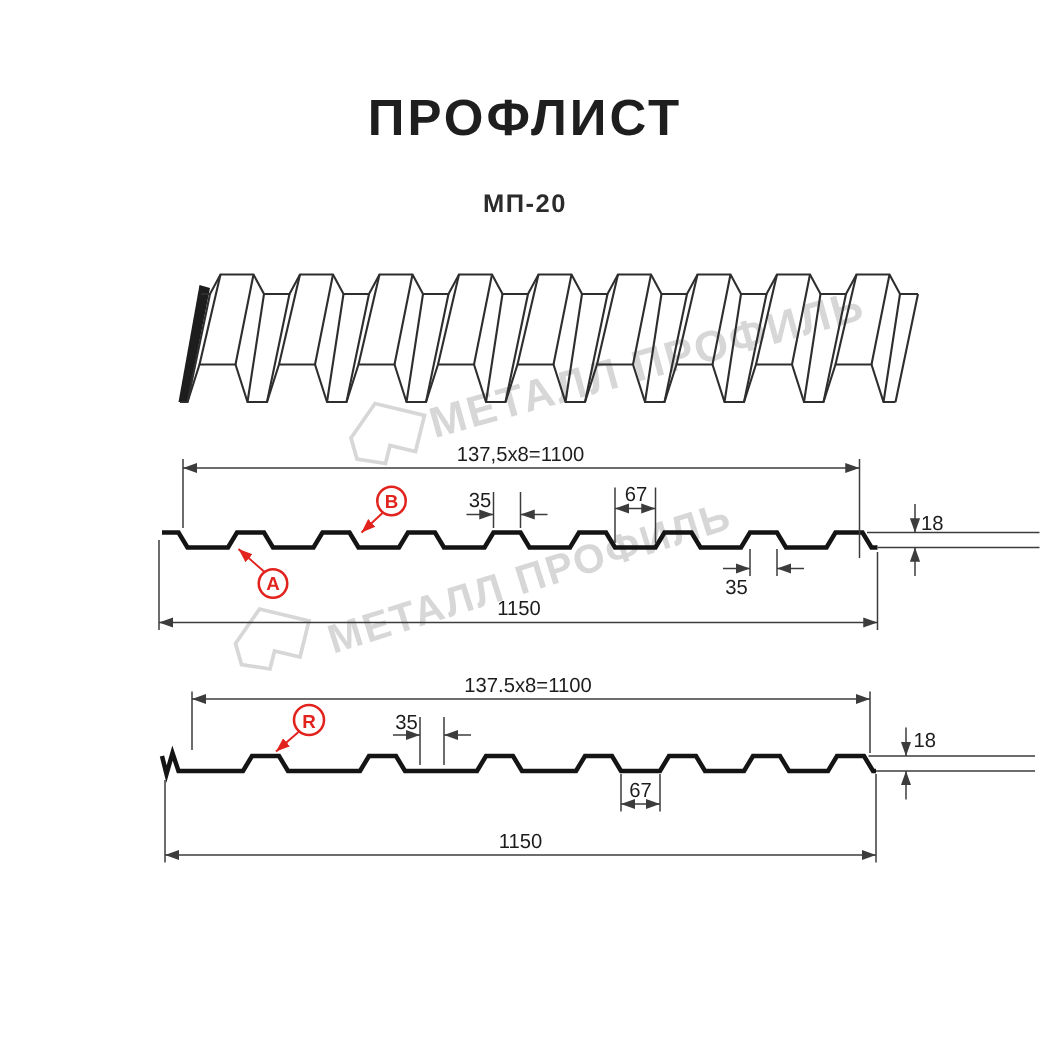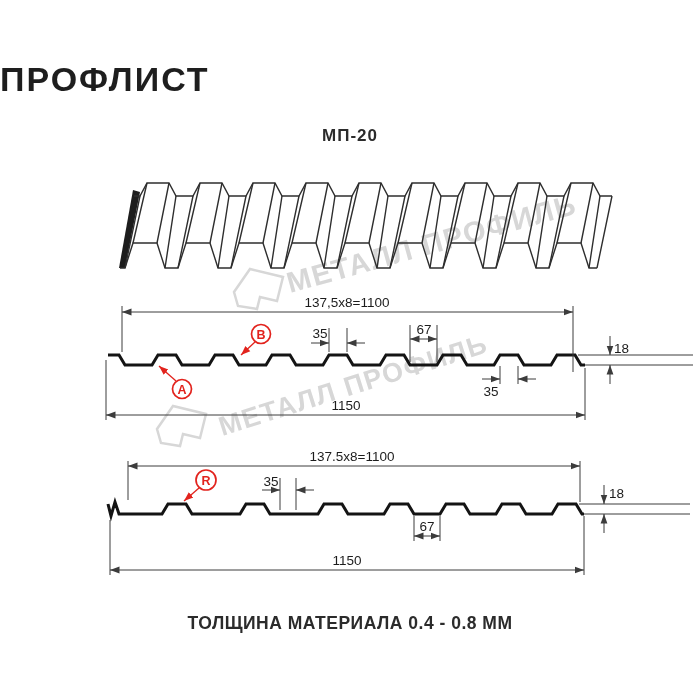--- a/index.html
+++ b/index.html
@@ -1,18 +1,18 @@
 <!DOCTYPE html>
 <html><head>
 <meta charset="utf-8">
 <style>
   html,body{margin:0;padding:0;background:#ffffff;}
   .canvas{position:relative;width:700px;height:700px;background:#ffffff;overflow:hidden;
           font-family:"Liberation Sans",sans-serif;}
-  .title{position:absolute;left:0;right:0;top:60px;text-align:left;
+  .title{position:absolute;left:0;right:0;top:60px;text-align:center;
          font-size:34px;font-weight:800;letter-spacing:2px;color:#1e1e1e;}
   .subtitle{position:absolute;left:0;right:0;top:101px;text-align:center;
          font-size:17px;font-weight:700;letter-spacing:1px;color:#2b2b2b;margin-top:25px;}
   .footer{position:absolute;left:0;right:0;top:613px;text-align:center;
          font-size:17.5px;font-weight:600;letter-spacing:0.5px;color:#2b2b2b;}
   .wm{position:absolute;color:#d7d7d7;white-space:nowrap;font-weight:700;z-index:1;}
   .wm-text1{left:283px;top:268px;font-size:29px;letter-spacing:1.5px;
             transform:rotate(-15.5deg);transform-origin:0 0;}
   .wm-text2{left:215px;top:413px;font-size:27px;letter-spacing:1.5px;
             transform:rotate(-17.5deg);transform-origin:0 0;}
@@ -129,14 +129,13 @@
       <text class="dimtxt" x="427" y="531" text-anchor="middle">67</text>
       <text class="dimtxt" x="347" y="565" text-anchor="middle">1150</text>
       <text class="dimtxt" x="609" y="498" text-anchor="start">18</text>
 
       <circle class="redcirc" cx="206" cy="480" r="10"></circle>
       <text class="redtxt" x="206" y="485" text-anchor="middle">R</text>
       <line class="redln" x1="199" y1="488" x2="184" y2="501" marker-end="url(#ahr)"></line>
     </g>
   </svg>
 
-  <div class="footer">ТОЛЩИНА МАТЕРИАЛА 0.4 - 0.8 ММ</div>
 </div>
 
 </body></html>

